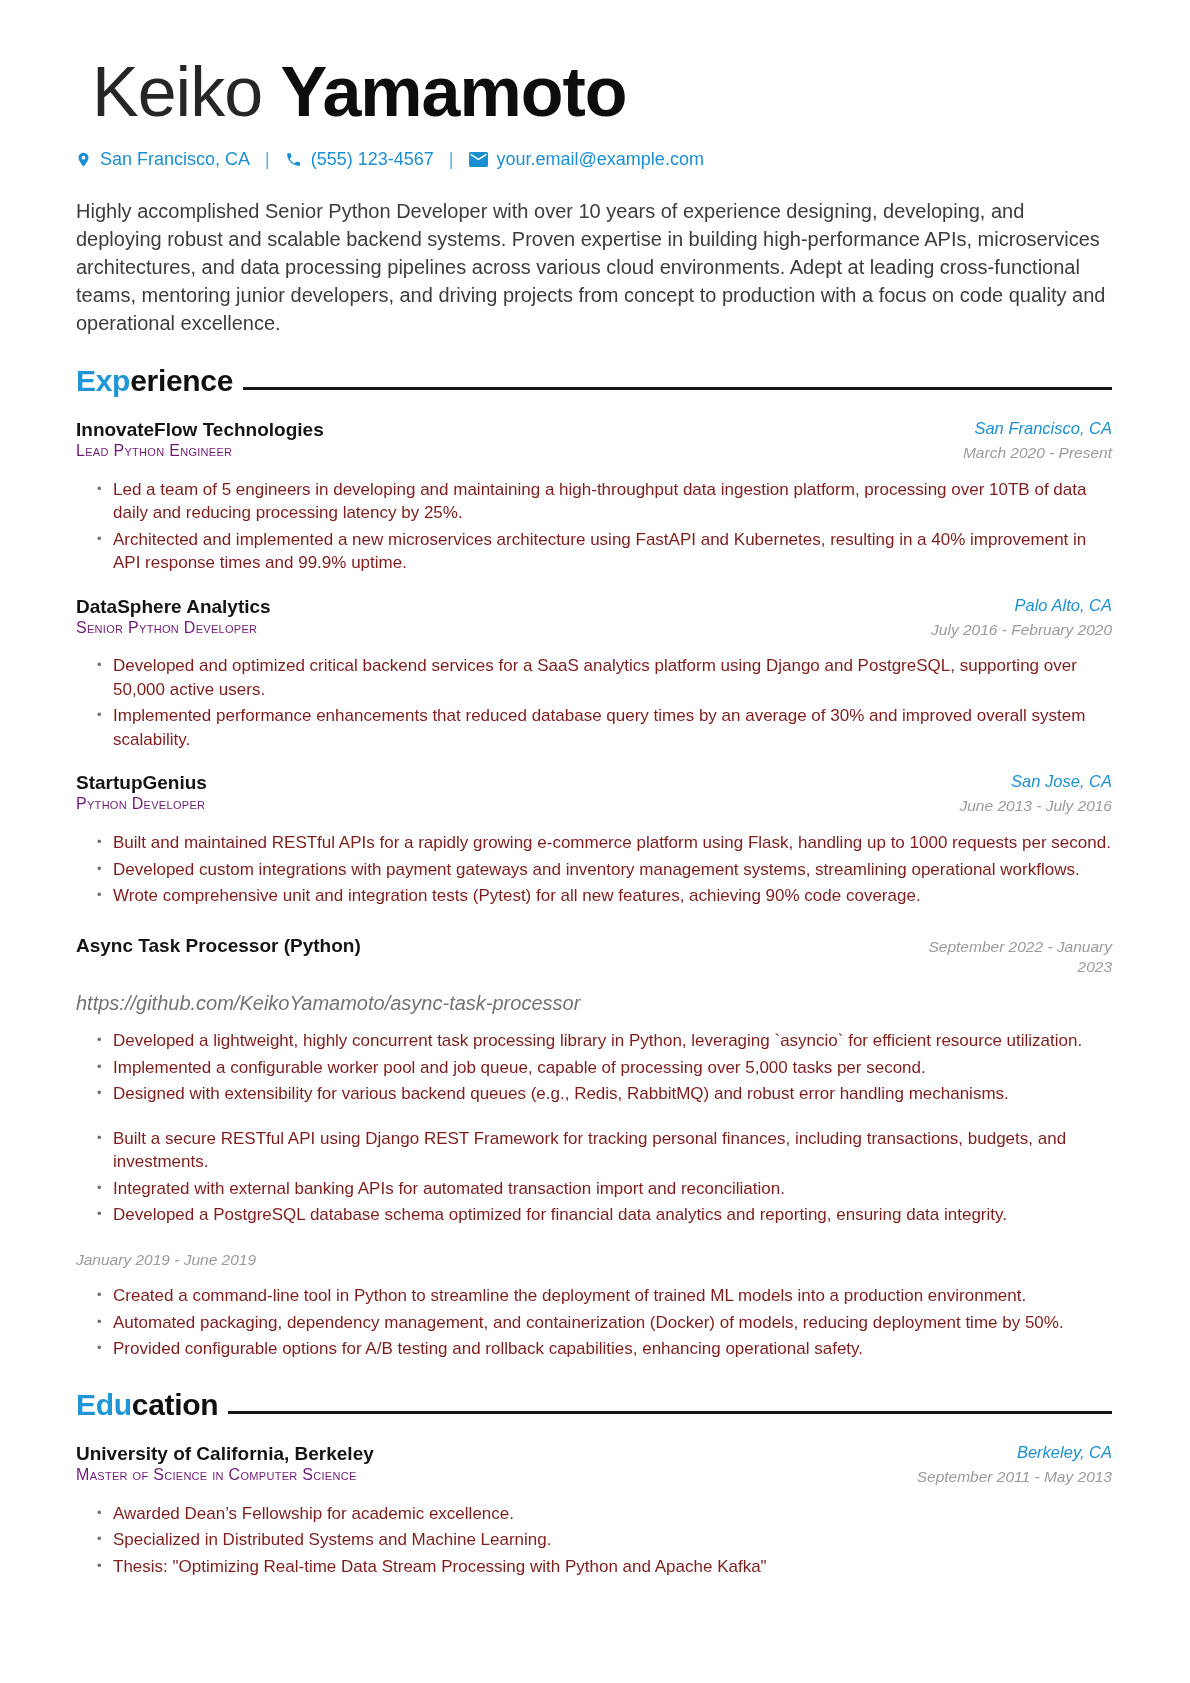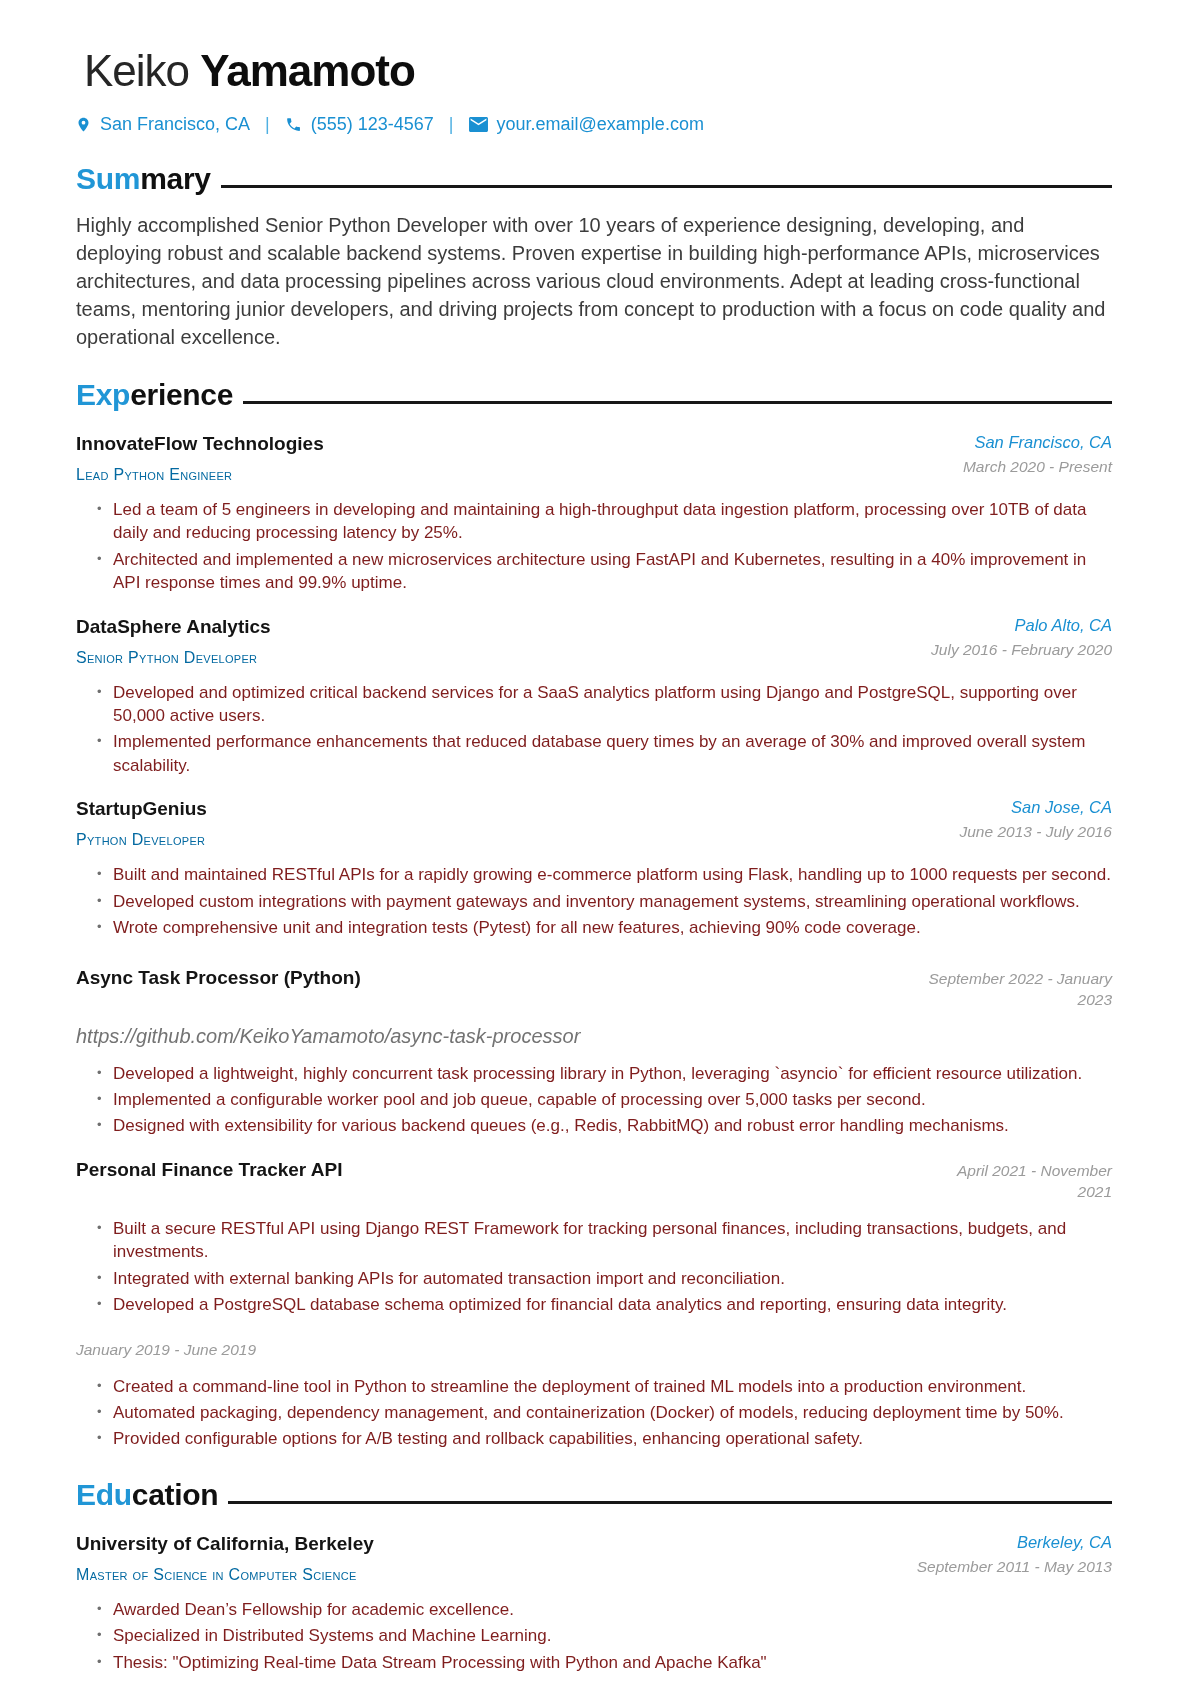--- a/index.html
+++ b/index.html
@@ -2,38 +2,38 @@
 <html><head>
 <meta charset="utf-8">
 <style>
   html, body { margin:0; padding:0; background:#ffffff; }
   .page {
     width:1190px; min-height:1683px; box-sizing:border-box;
     padding:40px 78px 60px 76px; background:#fff;
     font-family:"Liberation Sans", sans-serif; color:#3c3c3c;
   }
   
-  h1.name { margin:8px; font-size:44px; line-height:1.04; color:#262626; font-weight:400; letter-spacing:-1px; }
+  h1.name { margin:16px; font-size:70px; line-height:1.04; color:#262626; font-weight:400; letter-spacing:-1px; }
   h1.name .last { font-weight:800; color:#0d0d0d; }
   .contact { display:flex; align-items:center; gap:15px; margin-top:20px; font-size:18px; color:#1a90d2; }
   .c-item { display:flex; align-items:center; gap:9px; }
   .c-item svg { display:block; }
   .sep { color:#4fb0e2; }
   
   .section { margin-top:27px; }
   h2.sec-title { display:flex; align-items:center; margin:0; font-size:30px; font-weight:800; color:#101010; letter-spacing:-0.3px; }
   h2.sec-title .acc { color:#2196d6; }
   .rule { flex:1; height:3px; background:#171717; margin-left:10px; margin-top:15px; }
   .summary-text { margin:15px 0 0; font-size:20px; line-height:1.4; color:#3c3c3c; }
   
   .entry { margin-top:21px; }
   .entry-head { display:flex; justify-content:space-between; align-items:flex-start; }
   .ehead-left { min-width:0; }
   .company { font-size:19px; font-weight:700; color:#141414; }
-  .role { margin-top:11px; font-size:16px; font-variant:small-caps; letter-spacing:0.3px; color:#0369a1; }
+  .role { margin-top:1px; font-size:16px; font-variant:small-caps; letter-spacing:0.3px; color:#701a75; }
   .ehead-right { text-align:right; flex-shrink:0; max-width:220px; }
   .ehead-right.narrow { max-width:185px; }
   .loc { font-size:16.5px; font-style:italic; color:#1a90d2; }
   .dates { margin-top:5px; font-size:15.5px; font-style:italic; color:#9b9b9b; line-height:1.35; }
   .dates.solo { margin-top:2px; }
   ul.bullets { margin:14px 0 0; padding:0 0 0 21px; list-style:none; }
   li.bullet { position:relative; padding-left:16px; font-size:17px; line-height:1.38; color:#7f1d1d; margin-bottom:3px; }
   li.bullet::before { content:"\2022"; position:absolute; left:0; top:2px; font-size:13px; color:#6f6f6f; }
   .project-link { display:inline-block; margin-top:14px; font-size:20px; color:#737373; text-decoration:none; cursor:pointer;font-style:italic; }
 </style>
@@ -68,25 +68,20 @@
             <svg width="19" height="15" viewBox="0 0 24 19" fill="#1a90d2">
               <path d="M22 0H2C.9 0 0 .9 0 2v15c0 1.1.9 2 2 2h20c1.1 0 2-.9 2-2V2c0-1.1-.9-2-2-2zm0 4.2-10 6.2L2 4.2V2l10 6.2L22 2v2.2z"></path>
             </svg>
           </span>
         <span>your.email@example.com</span>
       </span>
     </div>
   </header>
 
   <section class="section">
-    <h2 class="sec-title">
-        <span class="acc">Sum</span>
-        <span>mary</span>
-        <span class="rule"></span>
-      </h2>
     <p class="summary-text">Highly accomplished Senior Python Developer with over 10 years of experience designing, developing, and deploying robust and scalable backend systems. Proven expertise in building high-performance APIs, microservices architectures, and data processing pipelines across various cloud environments. Adept at leading cross-functional teams, mentoring junior developers, and driving projects from concept to production with a focus on code quality and operational excellence.</p>
   </section>
 
   <section class="section">
     <h2 class="sec-title">
         <span class="acc">Exp</span>
         <span>erience</span>
         <span class="rule"></span>
       </h2>
 
@@ -156,28 +151,20 @@
       </div>
       <a class="project-link">https://github.com/KeikoYamamoto/async-task-processor</a>
       <ul class="bullets">
         <li class="bullet">Developed a lightweight, highly concurrent task processing library in Python, leveraging `asyncio` for efficient resource utilization.</li>
         <li class="bullet">Implemented a configurable worker pool and job queue, capable of processing over 5,000 tasks per second.</li>
         <li class="bullet">Designed with extensibility for various backend queues (e.g., Redis, RabbitMQ) and robust error handling mechanisms.</li>
       </ul>
     </div>
 
     <div class="entry">
-      <div class="entry-head">
-        <div class="ehead-left">
-          <div class="company">Personal Finance Tracker API</div>
-        </div>
-        <div class="ehead-right narrow">
-          <div class="dates solo">April 2021 - November 2021</div>
-        </div>
-      </div>
       <ul class="bullets">
         <li class="bullet">Built a secure RESTful API using Django REST Framework for tracking personal finances, including transactions, budgets, and investments.</li>
         <li class="bullet">Integrated with external banking APIs for automated transaction import and reconciliation.</li>
         <li class="bullet">Developed a PostgreSQL database schema optimized for financial data analytics and reporting, ensuring data integrity.</li>
       </ul>
     </div>
 
     <div class="entry">
       <div class="entry-head">
         <div class="ehead-right narrow">

